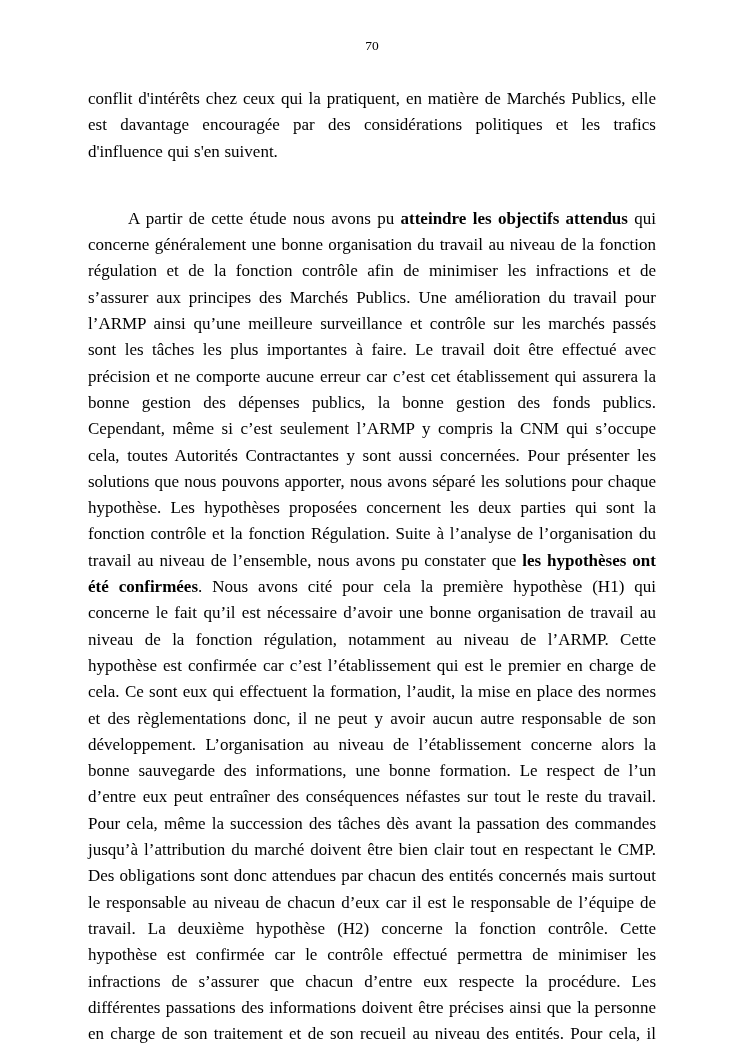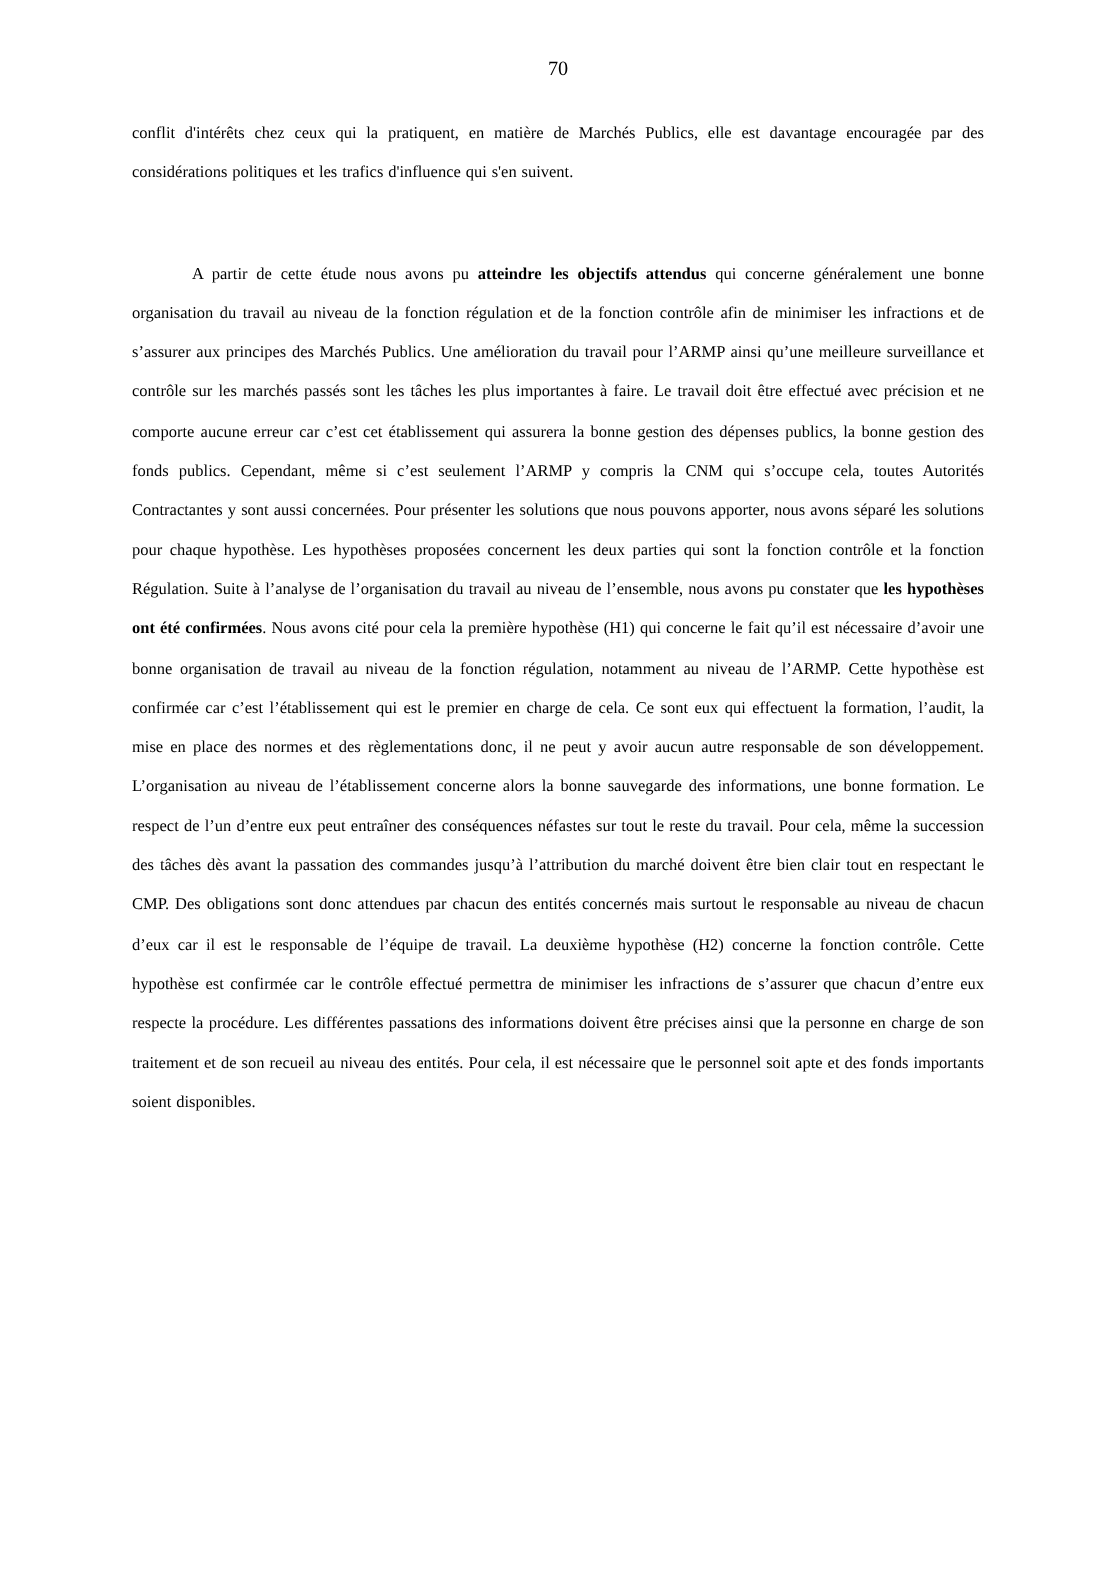--- a/index.html
+++ b/index.html
@@ -18,28 +18,28 @@
     box-sizing: border-box;
     width: 745px;
     height: 1053px;
     padding: 36px 89px 0 88px;
     background: #ffffff;
   }
   .page-number {
     text-align: center;
     font-size: 13.5px;
     line-height: 20px;
-    margin-bottom: 20px;
+    margin-bottom: 30px;
   }
   .content {
     width: 568px;
   }
   .para {
     margin: 0;
-    font-size: 11px;
+    font-size: 17px;
     line-height: 26.3px;
     text-align: justify;
     word-spacing: 0.5px;
   }
   .para + .para {
     margin-top: 41px;
   }
   .para.indent {
     text-indent: 40px;
   }

